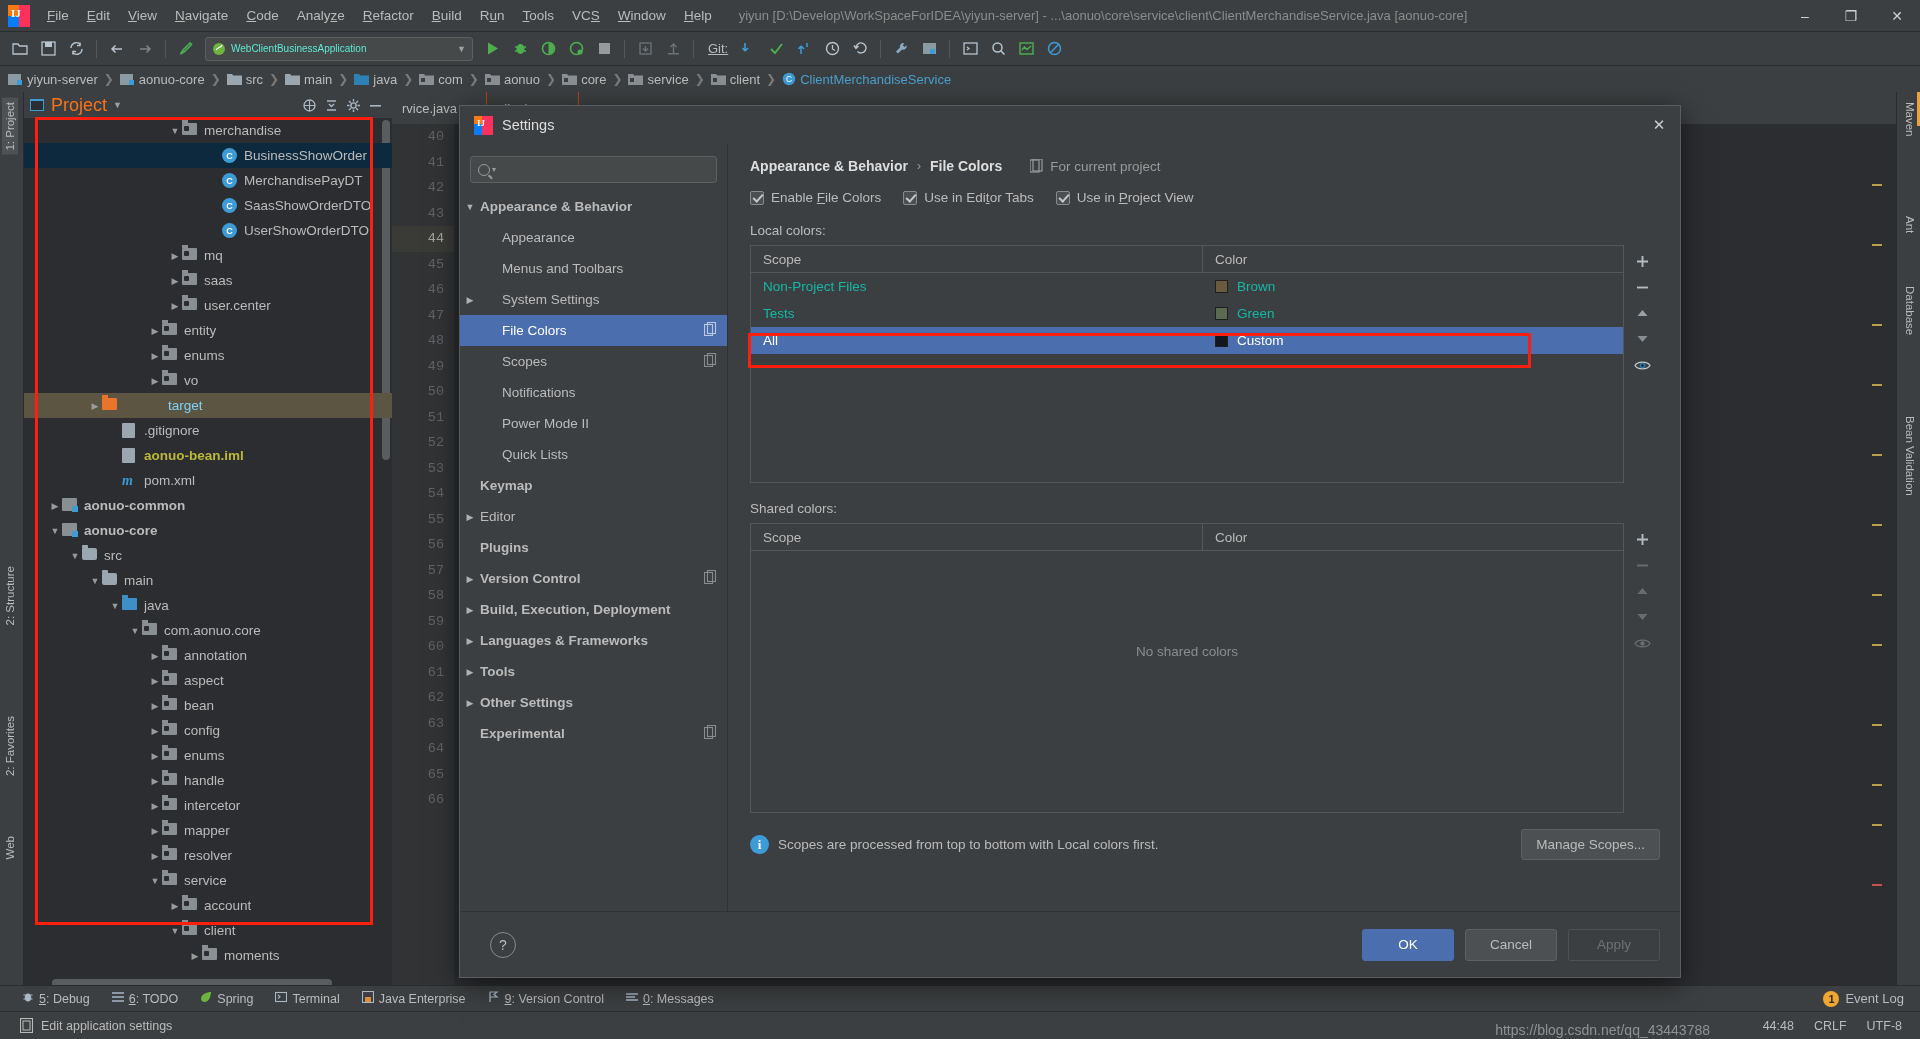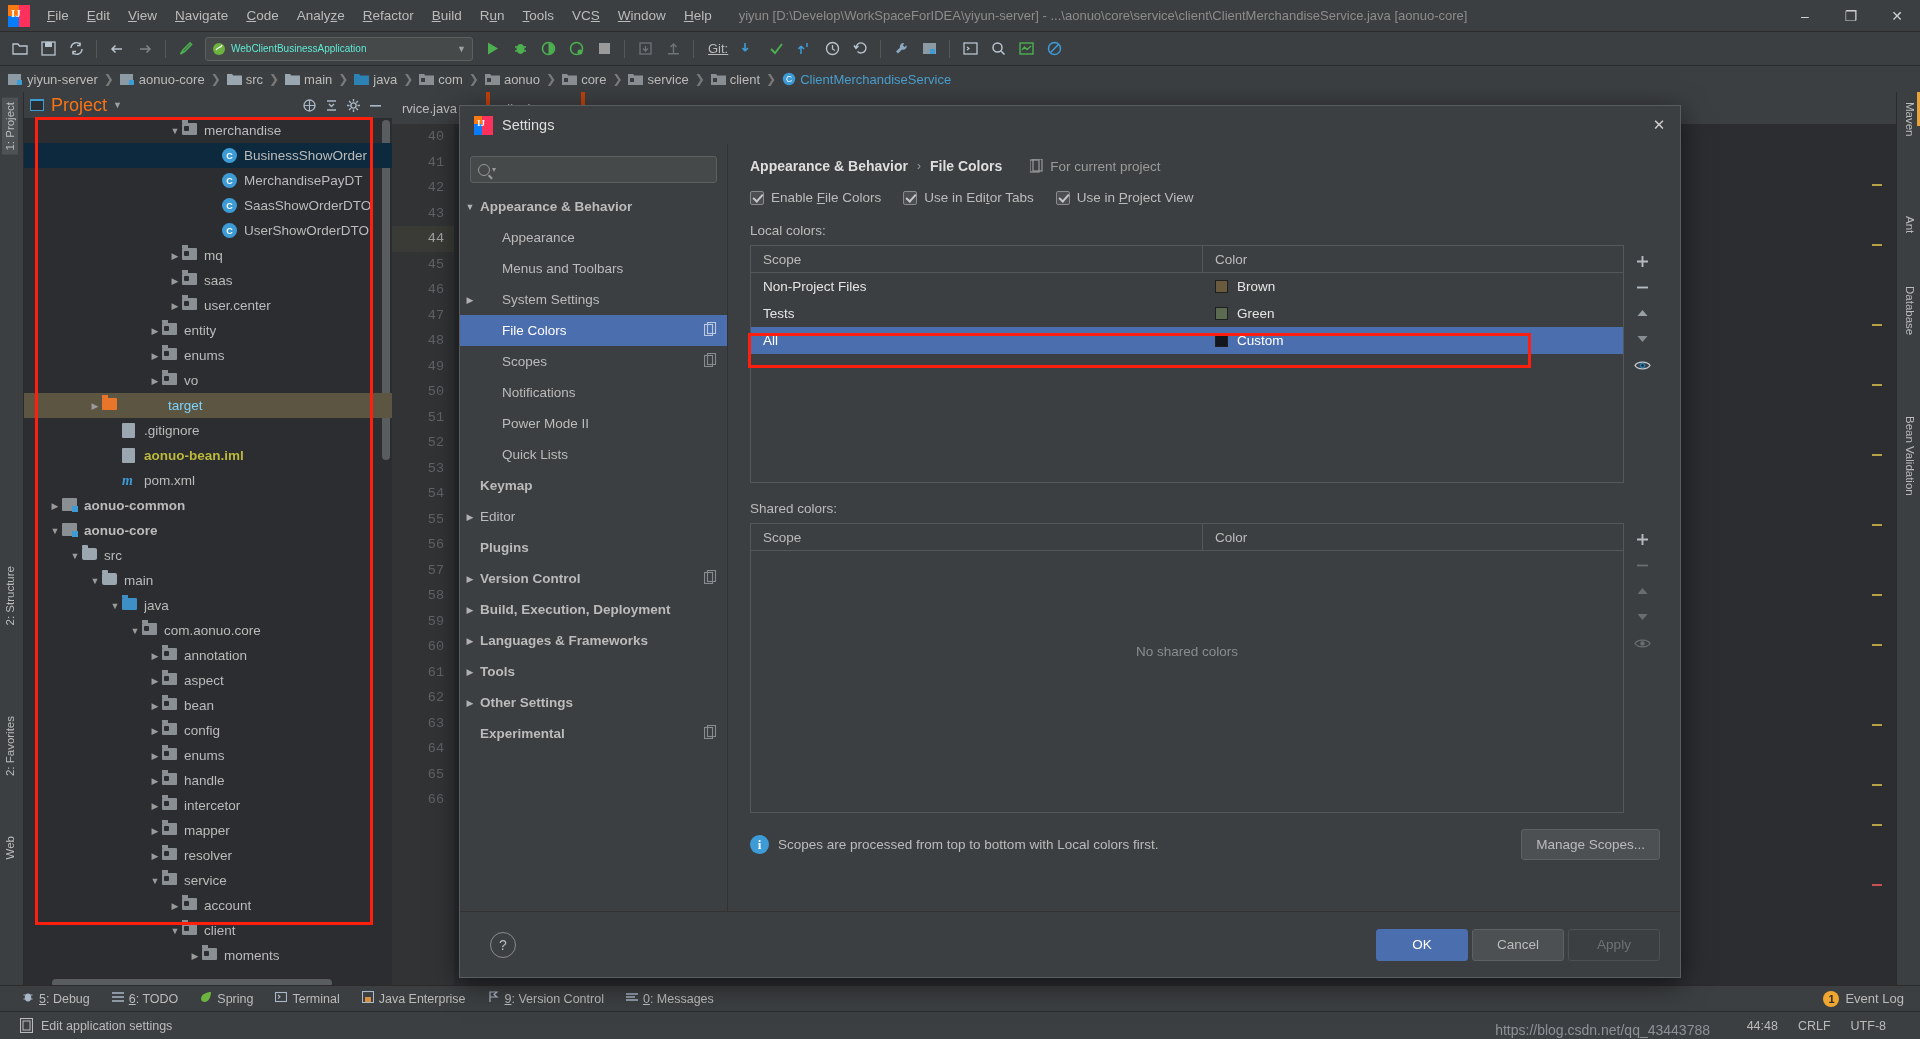--- a/index.html
+++ b/index.html
@@ -82,21 +82,21 @@
   .fi-mvn{color:#3d9bd6;font-style:italic;font-weight:bold;font-size:14px;font-family:"Liberation Serif",serif;}
   .tree-scroll{position:absolute;right:2px;top:2px;width:8px;height:340px;background:#5a5d5f;border-radius:4px;}
   .tree-hscroll{position:absolute;left:28px;bottom:2px;width:280px;height:8px;background:#5a5d5f;border-radius:4px;}
 
   
   .redbox{position:absolute;border:3px solid #ff1f0f;pointer-events:none;z-index:60;}
 
   
   .editor{position:absolute;left:392px;top:92px;right:24px;height:897px;background:#2b2d30;}
   .ed-tabs{height:32px;background:#3c3f41;display:flex;align-items:stretch;}
-  .ed-tab{display:flex;align-items:center;padding:0 10px;font-size:13px;color:#bbbbbb;border-right:4px solid #c2410c;}
+  .ed-tab{display:flex;align-items:center;padding:0 10px;font-size:13px;color:#bbbbbb;border-right:1px solid #c2410c;}
   .gutter{position:absolute;left:0;top:32px;width:62px;bottom:0;background:#313335;text-align:right;}
   .gln{height:25.5px;line-height:25.5px;padding-right:10px;color:#606366;font-size:13.5px;font-family:"Liberation Mono",monospace;}
   .gln.cur{background:#3a3a36;color:#a4a3a3;}
   .codearea{position:absolute;left:62px;top:32px;right:0;bottom:0;background:#2b2d30;}
   .marks{position:absolute;right:14px;top:32px;bottom:0;width:12px;}
   .mk{position:absolute;right:0;width:10px;height:2px;background:#b9a14a;}
   .mk.red{background:#cb5050;}
 
   
   .dlg{position:absolute;left:459px;top:105px;width:1222px;height:873px;background:#3c3f41;border:1px solid #5a5d5f;box-shadow:0 6px 26px rgba(0,0,0,.55);z-index:50;}
@@ -122,51 +122,51 @@
   .cb{display:flex;align-items:center;margin-right:22px;font-size:13.5px;color:#bbbbbb;}
   .cbx{width:14px;height:14px;border:1px solid #8a8a8a;background:#4b4f51;margin-right:7px;position:relative;flex:none;border-radius:2px;}
   .cbx.on:after{content:"";position:absolute;left:4px;top:0px;width:4px;height:8px;border:solid #c7c7c7;border-width:0 2px 2px 0;transform:rotate(42deg);}
   .seclbl{margin-top:18px;font-size:13.5px;color:#bbbbbb;}
   .tblwrap{display:flex;margin-top:7px;}
   .tbl{flex:1;border:1px solid #555759;background:#3c3f41;}
   .thead{height:27px;display:flex;background:#3c3f41;border-bottom:1px solid #555759;align-items:center;}
   .th{padding-left:12px;font-size:13.5px;color:#bbbbbb;}
   .th.c1{width:452px;border-right:1px solid #555759;height:27px;display:flex;align-items:center;}
   .th.c2{flex:1;height:27px;display:flex;align-items:center;}
-  .trw{height:27px;display:flex;align-items:center;font-size:13.5px;color:#e5e5e5;}
+  .trw{height:27px;display:flex;align-items:center;font-size:13.5px;color:#14b8a6;}
   .trw .cc1{width:452px;padding-left:12px;}
   .trw .cc2{flex:1;display:flex;align-items:center;padding-left:12px;}
   .trw.sel{background:#4b6eaf;color:#ffffff;}
   .sw{width:13px;height:13px;border:1px solid #1f1f1f;margin-right:9px;flex:none;}
   .tbtns{width:36px;display:flex;flex-direction:column;align-items:center;padding-top:3px;}
   .tbtn{width:28px;height:26px;display:flex;align-items:center;justify-content:center;color:#a9b7c6;font-size:15px;}
   .tbtn.dis{color:#6a6d6f;}
   .emptymsg{text-align:center;color:#8a8d8f;font-size:13.5px;padding-top:93px;}
   .infoline{display:flex;align-items:center;margin-top:16px;}
   .infoic{width:19px;height:19px;border-radius:50%;background:#3d9bd6;color:#fff;font-size:13px;display:flex;align-items:center;justify-content:center;font-weight:bold;font-family:"Liberation Serif",serif;margin-right:9px;flex:none;}
   .infotxt{font-size:13.5px;color:#bbbbbb;}
   .mngbtn{margin-left:auto;height:31px;padding:0 14px;background:#4c5052;border:1px solid #5e6163;border-radius:3px;color:#bbbbbb;font-size:13.5px;display:flex;align-items:center;}
   .dlg-foot{position:absolute;left:0;right:0;bottom:0;height:66px;background:#3c3f41;border-top:1px solid #323232;display:flex;align-items:center;padding:0 20px;}
   .helpb{width:26px;height:26px;border-radius:50%;border:1px solid #8a8a8a;color:#bbbbbb;font-size:14px;display:flex;align-items:center;justify-content:center;margin-left:10px;}
-  .fbtns{margin-left:auto;display:flex;gap:4px;}
+  .fbtns{margin-left:auto;display:flex;gap:11px;}
   .btn{min-width:92px;height:32px;display:flex;align-items:center;justify-content:center;font-size:13.5px;border-radius:3px;}
   .btn.primary{background:#4b6eaf;color:#fff;border:1px solid #4b6eaf;}
   .btn.normal{background:#4c5052;color:#bbbbbb;border:1px solid #5e6163;}
   .btn.dis{background:#3c3f41;color:#6f7274;border:1px solid #4e5153;}
 
   
   .toolwin{position:absolute;left:0;bottom:28px;width:1920px;height:26px;background:#3c3f41;display:flex;align-items:center;padding-left:22px;border-top:1px solid #2b2b2b;}
   .twi{display:flex;align-items:center;color:#bbbbbb;font-size:12.5px;margin-right:22px;white-space:nowrap;}
   .twi .g{margin-right:5px;color:#a9b7c6;font-size:12px;}
   .twi u{text-decoration:underline;}
   .evlog{margin-left:auto;display:flex;align-items:center;margin-right:16px;}
   .evbadge{width:16px;height:16px;border-radius:50%;background:#f0a732;color:#2b2b2b;font-size:11px;font-weight:bold;display:flex;align-items:center;justify-content:center;margin-right:6px;}
   .status{position:absolute;left:0;bottom:0;width:1920px;height:28px;background:#3c3f41;display:flex;align-items:center;padding-left:20px;border-top:1px solid #2b2b2b;}
   .status .msg{color:#bbbbbb;font-size:12.5px;margin-left:8px;}
-  .status .right{margin-left:auto;display:flex;align-items:center;gap:20px;padding-right:34px;color:#bbbbbb;font-size:12.5px;}
+  .status .right{margin-left:auto;display:flex;align-items:center;gap:20px;padding-right:18px;color:#bbbbbb;font-size:12.5px;}
   .wm{position:absolute;right:210px;bottom:1px;color:#9aa0a6;font-size:14px;opacity:.85;white-space:nowrap;}
   .orangebar{position:absolute;right:0;top:92px;width:3px;height:34px;background:#e8a33d;}
 </style>
 </head>
 <body>
 
 <div id="app">
 
   <div class="menubar">
     <div class="idea-logo">

